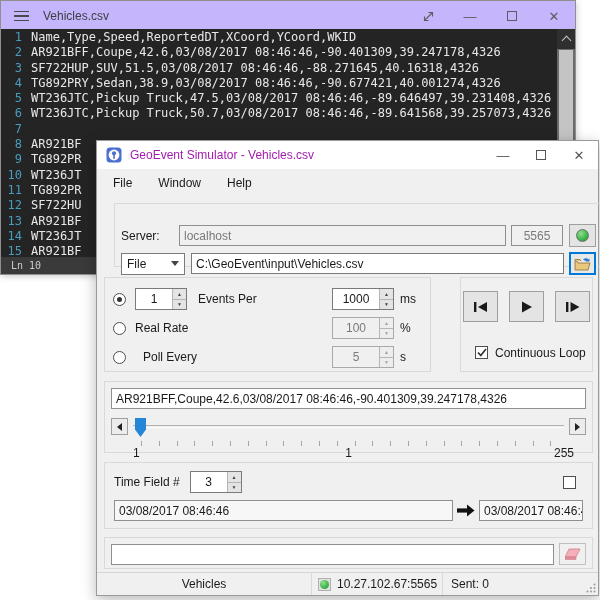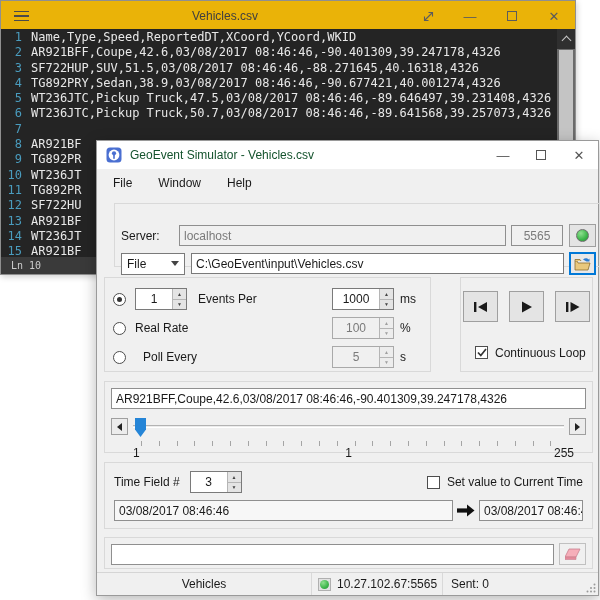--- a/index.html
+++ b/index.html
@@ -4,21 +4,21 @@
 <style>
   * { margin:0; padding:0; box-sizing:border-box; }
   html,body { width:600px; height:600px; background:#ffffff; overflow:hidden;
               font-family:"Liberation Sans", sans-serif; font-size:12px; color:#1a1a1a; }
 
   .win { position:absolute; }
 
   
   .editor { left:0; top:0; width:576px; height:275px; background:#242424;
             border:1px solid #8f8f8f; box-shadow:1px 2px 6px rgba(0,0,0,.18); }
-  .e-title { height:30px; background:#eab308; display:flex; align-items:center;text-align:center; }
+  .e-title { height:30px; background:#c4b5fd; display:flex; align-items:center; }
   .burger { width:15px; margin:0 14px 0 13px; cursor:pointer; }
   .burger div { height:1.5px; background:#4a4a4a; margin:3px 0; }
   .e-title-text { color:#3f3f3f; font-size:12px; flex:1; }
   .e-ctrls { display:flex; align-items:center; height:100%; }
   .e-ctrl { width:42px; height:100%; display:flex; align-items:center; justify-content:center;
             color:#5c5c5c; font-size:13px; cursor:pointer; }
   .e-body { position:absolute; left:0; top:28px; right:18px; bottom:17px; background:#242424;
             overflow:hidden; font-family:"DejaVu Sans Mono", monospace; font-size:12px;
             line-height:15.3px; color:#e8e8e8; padding-top:1px; }
   .e-line { display:flex; white-space:pre; }
@@ -30,21 +30,21 @@
           transform:rotate(45deg); margin-top:3px; }
   .e-thumb { position:absolute; top:21px; left:2px; right:2px; height:118px; background:#c4c4c4; }
   .e-status { position:absolute; left:0; right:0; bottom:0; height:17px; background:#3a3a3a;
               color:#cccccc; font-family:"DejaVu Sans Mono", monospace; font-size:10px;
               display:flex; justify-content:space-between; align-items:center; padding:0 10px; }
 
   
   .geo { left:96px; top:140px; width:503px; height:456px; background:#f0f0f0;
          border:1px solid #9a9a9a; box-shadow:0 4px 14px rgba(0,0,0,.28); }
   .g-title { height:28px; background:#ffffff; display:flex; align-items:center; padding-left:9px; }
-  .g-title-text { color:#14532d; margin-left:8px; flex:1; }
+  .g-title-text { color:#a21caf; margin-left:8px; flex:1; }
   .g-ctrl { width:38px; height:100%; display:flex; align-items:center; justify-content:center;
             color:#555; font-size:13px; cursor:pointer; }
   .g-menu { height:27px; display:flex; align-items:center; padding-left:16px; }
   .g-menu-item { margin-right:26px; cursor:pointer; }
 
   .group { position:absolute; border:1px solid #d9d9d9; }
   .g-server { left:17px; top:62px; width:489px; height:64px; padding:20px 6px; }
   .g-rate   { left:7px; top:136px; width:327px; height:95px; padding:9px 8px; }
   .g-play   { left:363px; top:136px; width:133px; height:95px; }
   .g-slider { left:7px; top:240px; width:489px; height:72px; padding:6px; }
@@ -357,21 +357,20 @@
       <span class="tf-label">Time Field #</span>
       <div class="spin w52">
         <div class="spin-val">3</div>
         <div class="spin-btns">
             <div>▲</div>
             <div>▼</div>
           </div>
       </div>
       <div class="tg-spacer"></div>
       <div class="cb"></div>
-      <span>Set value to Current Time</span>
     </div>
     <div class="row time-row2">
       <div class="tb time-from">03/08/2017 08:46:46</div>
       <div class="arrow-wrap">
         <svg width="18" height="13" viewBox="0 0 18 13">
           <rect x="0" y="4.4" width="10" height="4.2" fill="#111"></rect>
           <polygon points="10,0.5 10,12.5 17.5,6.5" fill="#111"></polygon>
         </svg>
       </div>
       <div class="tb time-to">03/08/2017 08:46:46</div>

